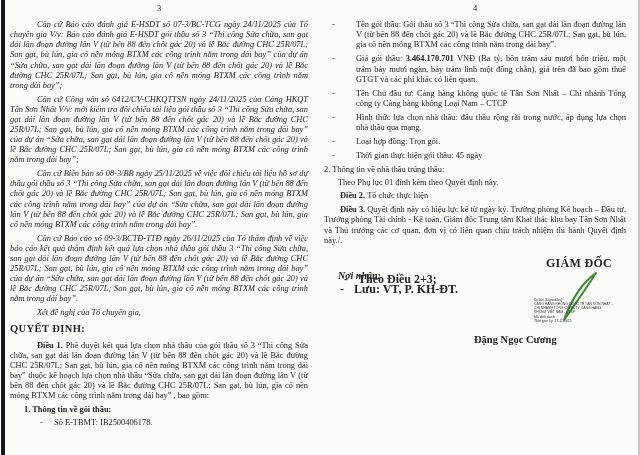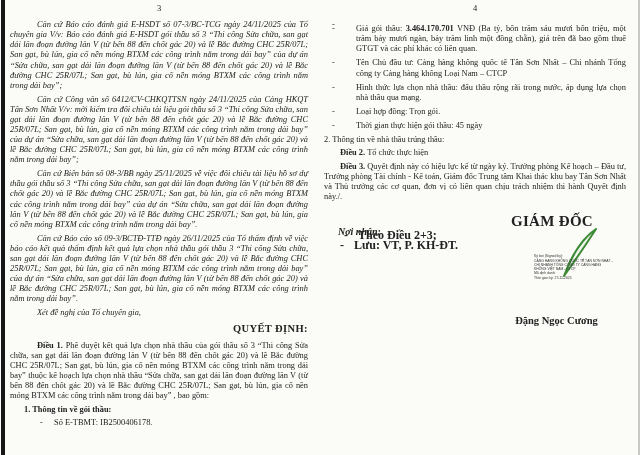--- a/index.html
+++ b/index.html
@@ -15,21 +15,21 @@
   .scan-edge-right { position:absolute; right:0;   top:0; width:2px; height:455px; background:#c9c9c4; }
 
   .page { position:absolute; top:0; font-size:8.4px; line-height:1.2; text-align:justify; }
   #page3 { left:10px;  width:298px; font-style:italic; }
   #page4 { left:324px; width:302px; font-style:normal; }
 
   .pageno { text-align:center; font-style:normal; font-size:8.5px; padding:3px 0 7px; }
 
   .para    { text-indent:27px; margin:0 0 4px; }
   .decision-heading {
-    text-align:right; font-weight:bold; font-style:normal;
+    text-align:left; font-weight:bold; font-style:normal;
     font-size:10.5px; letter-spacing:.4px; margin:5px 0 5px;
   }
   .upright { font-style:normal; }
   .b  { font-weight:bold; }
 
   .sec-title   { font-weight:bold; font-style:normal; text-indent:14px; margin:2px 0 2px; }
   .hang-item   { font-style:normal; position:relative; padding-left:44px; margin:2px 0; text-indent:0; }
   .hang-item .dash { position:absolute; left:30px; }
 
   
@@ -39,28 +39,28 @@
   .p4-para { text-indent:16px; margin:0 0 4px; }
   .p4-sec-title { font-weight:normal; margin:2px 0 3px; }
   .p4-sec-text  { text-indent:14px; margin:0 0 3px; }
 
   .footer { position:relative; height:168px; margin-top:4px; }
   .recipients-label { position:absolute; left:14px; top:20px; font-weight:bold; font-style:italic; font-size:10px; }
   .recipient { position:absolute; font-size:12px;font-weight:bold; }
   .recipient .dash { margin-right:10px; }
   .r0 { left:20px; top:22px; }
   .r1 { left:16px; top:32px; }
-  .director-title { position:absolute; left:168px; top:6px; width:120px; text-align:center; font-weight:bold; font-size:15px; letter-spacing:.3px; }
+  .director-title { position:absolute; left:168px; top:6px; width:120px; text-align:right; font-weight:bold; font-size:12px; letter-spacing:.3px; }
   .flourish { position:absolute; left:238px; top:22px; }
   .stamp {
     position:absolute; left:210px; top:48px; width:110px;
     font-size:3.4px; line-height:1.25; color:#333;
     font-family:"Liberation Sans", sans-serif; text-align:left;
   }
-  .signer-name { position:absolute; left:150px; top:84px; width:165px; text-align:center; font-weight:bold; font-size:10.5px;margin-top:25px; }
+  .signer-name { position:absolute; left:150px; top:84px; width:165px; text-align:left; font-weight:bold; font-size:10.5px; }
 </style>
 </head>
 <body>
 
 <div class="scan-edge-left"></div>
 <div class="scan-edge-right"></div>
 
 <div class="page" id="page3">
   <div class="pageno">3</div>
 
@@ -75,33 +75,34 @@
   <p class="para upright"><span class="b">Điều 1. </span><span>Phê duyệt kết quả lựa chọn nhà thầu của gói thầu số 3 “Thi công Sửa chữa, san gạt dải lăn đoạn đường lăn V (từ bến 88 đến chốt gác 20) và lề Bắc đường CHC 25R/07L; San gạt, bù lún, gia cố nền móng BTXM các công trình nằm trong dải bay” thuộc kế hoạch lựa chọn nhà thầu “Sửa chữa, san gạt dải lăn đoạn đường lăn V (từ bến 88 đến chốt gác 20) và lề Bắc đường CHC 25R/07L; San gạt, bù lún, gia cố nền móng BTXM các công trình nằm trong dải bay” , bao gồm:</span></p>
 
   <div class="sec-title">1. Thông tin về gói thầu:</div>
 
   <div class="hang-item"><span class="dash">-</span><span>Số E-TBMT: IB2500406178.</span></div>
 </div>
 
 <div class="page" id="page4">
   <div class="pageno">4</div>
 
-  <div class="bullet"><span class="dash">-</span></div>
+  <div class="bullet"><span class="dash">-</span><span>Tên gói thầu: Gói thầu số 3 “Thi công Sửa chữa, san gạt dải lăn đoạn đường lăn V (từ bến 88 đến chốt gác 20) và lề Bắc đường CHC 25R/07L; San gạt, bù lún, gia cố nền móng BTXM các công trình nằm trong dải bay”.</span></div>
 
   <div class="bullet"><span class="dash">-</span><span>Giá gói thầu: </span><span class="b">3.464.170.701</span><span> VNĐ (Ba tỷ, bốn trăm sáu mươi bốn triệu, một trăm bảy mươi ngàn, bảy trăm linh một đồng chẵn), giá trên đã bao gồm thuế GTGT và các phí khác có liên quan.</span></div>
 
   <div class="bullet"><span class="dash">-</span><span>Tên Chủ đầu tư: Cảng hàng không quốc tế Tân Sơn Nhất – Chi nhánh Tổng công ty Cảng hàng không Loại Nam – CTCP</span></div>
 
   <div class="bullet"><span class="dash">-</span><span>Hình thức lựa chọn nhà thầu: đấu thầu rộng rãi trong nước, áp dụng lựa chọn nhà thầu qua mạng.</span></div>
 
   <div class="bullet"><span class="dash">-</span><span>Loại hợp đồng: Trọn gói.</span></div>
 
   <div class="bullet"><span class="dash">-</span><span>Thời gian thực hiện gói thầu: 45 ngày</span></div>
 
   <div class="p4-sec-title">2. Thông tin về nhà thầu trúng thầu:</div>
+  <div class="p4-sec-text">Theo Phụ lục 01 đính kèm theo Quyết định này.</div>
 
   <p class="p4-para"><span class="b">Điều 2. </span><span>Tổ chức thực hiện</span></p>
 
   <p class="p4-para"><span class="b">Điều 3. </span><span>Quyết định này có hiệu lực kể từ ngày ký. Trưởng phòng Kế hoạch – Đầu tư, Trưởng phòng Tài chính - Kế toán, Giám đốc Trung tâm Khai thác khu bay Tân Sơn Nhất và Thủ trưởng các cơ quan, đơn vị có liên quan chịu trách nhiệm thi hành Quyết định này./.</span></p>
 
   <div class="footer">
     <div class="recipients-label">Nơi nhận:</div>
     <div class="recipient r0"><span class="dash">-</span><span>Theo Điều 2+3;</span></div>
     <div class="recipient r1"><span class="dash">-</span><span>Lưu: VT, P. KH-ĐT.</span></div>
 

